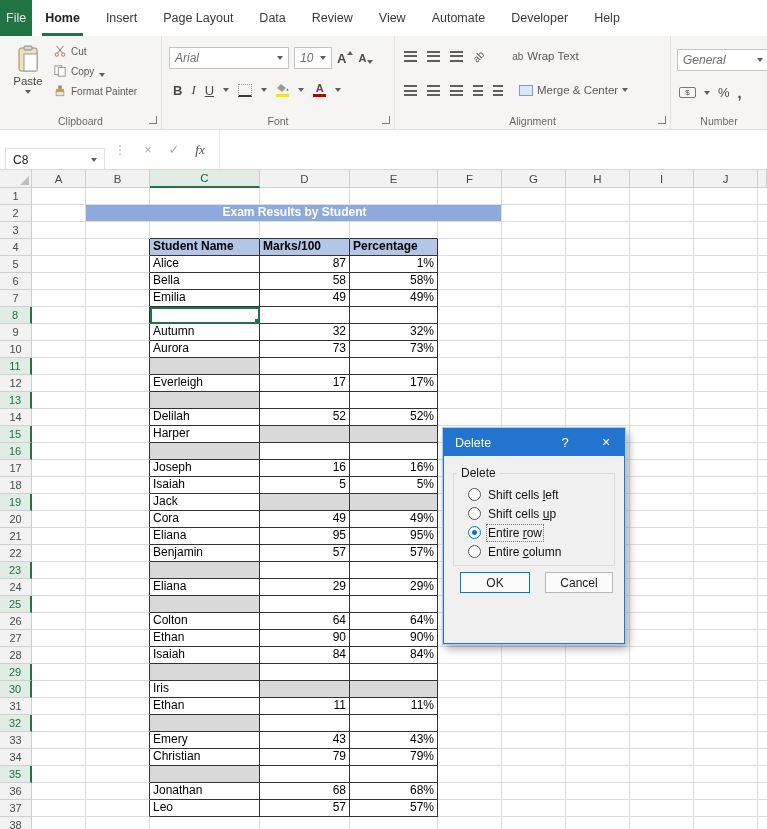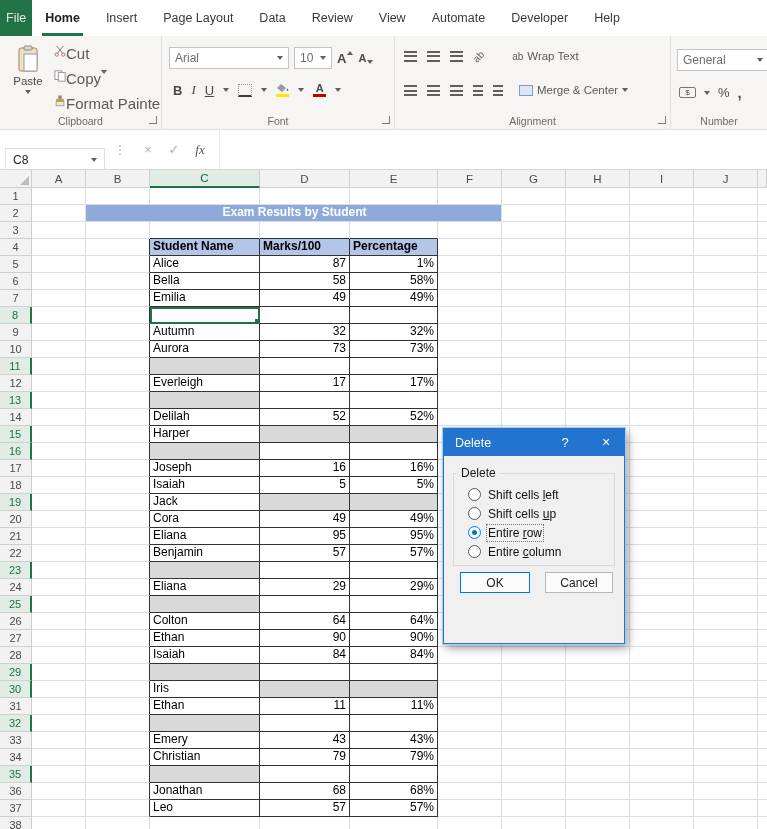--- a/index.html
+++ b/index.html
@@ -18,24 +18,24 @@
   #ribbon { display:flex; height:94px; background:#F6F5F3; border-bottom:1px solid #E1DFDD; font-size:11.5px; color:#4a4a4a; position:relative; }
   .rgroup { position:relative; border-right:1px solid #E3E1DF; height:100%; flex-shrink:0; overflow:hidden; }
   .glabel { position:absolute; bottom:2px; left:0; right:0; text-align:center; font-size:10.5px; color:#6b6a68; }
   .launcher { position:absolute; right:4px; bottom:5px; width:8px; height:8px; border-right:1px solid #7a7a7a; border-bottom:1px solid #7a7a7a; }
   .car { width:0; height:0; border-left:3px solid transparent; border-right:3px solid transparent; border-top:4px solid #5f5f5f; display:inline-block; }
   .carup { width:0; height:0; border-left:3px solid transparent; border-right:3px solid transparent; border-bottom:4px solid #5f5f5f; display:inline-block; }
 
   .paste { position:absolute; left:7px; top:7px; width:42px; height:64px; display:flex; flex-direction:column; align-items:center; gap:3px; padding-top:2px; }
   .paste span.lbl { font-size:11.5px; color:#4a4a4a; }
   .cstack { position:absolute; left:54px; top:9px; display:flex; flex-direction:column; gap:8px; }
-  .sbtn { display:flex; align-items:flex-start; font-size:15px; color:#5a5a5a; white-space:nowrap; }
+  .sbtn { display:flex; align-items:flex-end; gap:5px; font-size:10px; color:#5a5a5a; white-space:nowrap; }
 
   .frow1 { position:absolute; left:7px; top:11px; display:flex; align-items:center; gap:5px; }
-  .combo { height:21px; border:1px solid #C6C4C2; background:#fff; display:flex; align-items:center; padding:10px 5px; color:#6e6e6e; font-size:12px; gap:4px; }
+  .combo { height:21px; border:1px solid #C6C4C2; background:#fff; display:flex; align-items:center; padding:10px 5px; color:#6e6e6e; font-size:12px; gap:4px;font-style:italic; }
   .combo .car { margin-left:auto; }
   .abtn { font-size:13px; color:#4a4a4a; font-weight:600; display:flex; align-items:flex-start; gap:1px; }
   .abtn.small { font-size:11px; align-items:flex-end; }
   .frow2 { position:absolute; left:11px; top:46px; display:flex; align-items:center; gap:9px; font-size:13px; color:#4a4a4a; }
   .fmt.b { font-weight:800; }
   .fmt.i { font-style:italic; font-family:"Liberation Serif", serif; }
   .fmt.u { text-decoration:underline; }
   .icon-border { width:14px; height:13px; border:1px dotted #9a9a9a; border-bottom:2px solid #3a3a3a; display:inline-block; }
   .colorbtn { display:inline-flex; flex-direction:column; align-items:center; gap:1px; }
   .cA { font-size:11px; font-weight:700; line-height:10px; }

